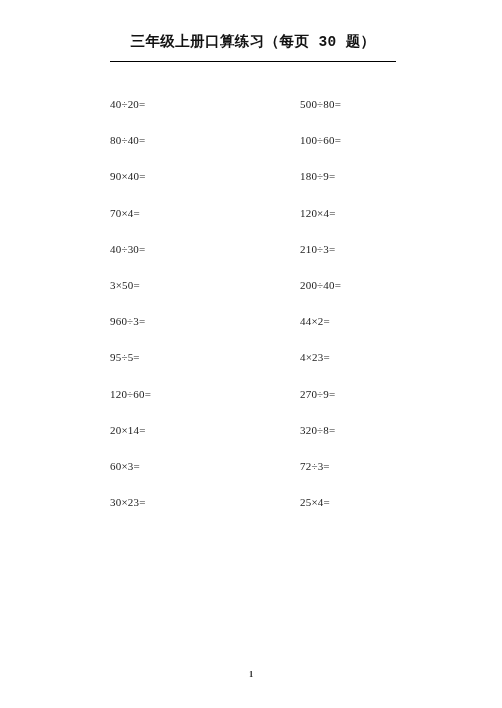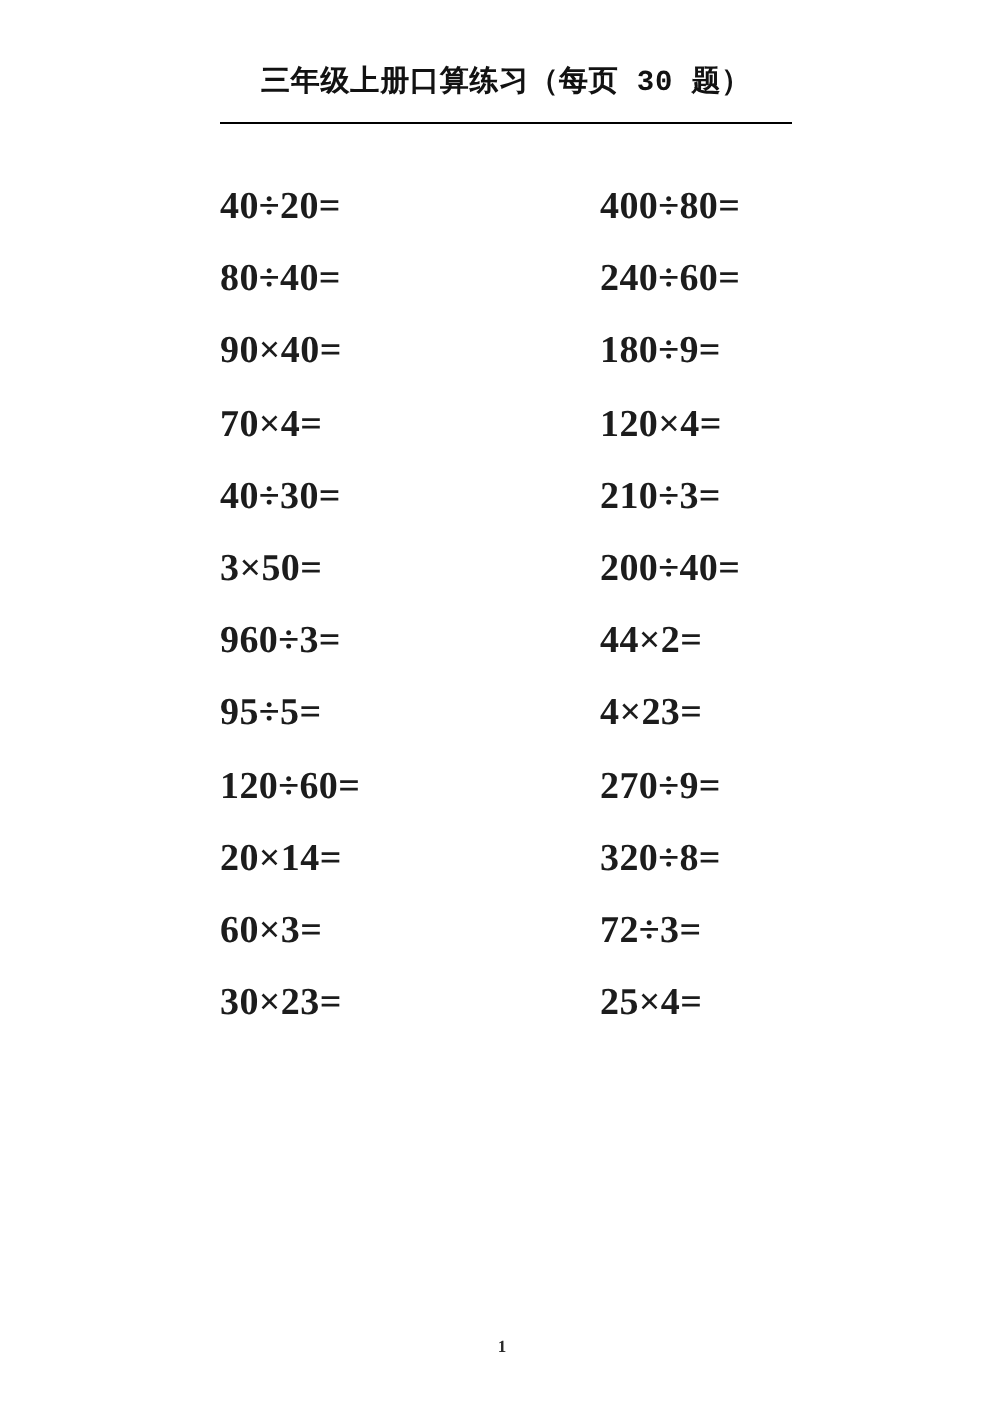--- a/index.html
+++ b/index.html
@@ -60,26 +60,25 @@
     width: 502px;
   }
   .row {
     position: relative;
     height: 36.2px;
   }
   .cell {
     position: absolute;
     top: 0;
     font-family: "Liberation Serif", "DejaVu Serif", serif;
-    font-size: 19px;
+    font-size: 11px;
     line-height: 16px;
     color: #1c1c1c;
     white-space: nowrap;
     letter-spacing: 0.2px;
-    font-weight: bold;
   }
   .cell.col-left  { left: 110px; }
   .cell.col-right { left: 300px; }
 
   
   .footer {
     position: absolute;
     left: 0;
     top: 663px;
     width: 502px;
@@ -98,25 +97,25 @@
 <div class="page">
 
   <div class="header">
     <div class="header-title">三年级上册口算练习（每页 30 题）</div>
   </div>
   <div class="header-rule"></div>
 
   <div class="problems">
       <div class="row">
         <div class="cell col-left">40÷20=</div>
-        <div class="cell col-right">400÷80=</div>
+        <div class="cell col-right">500÷80=</div>
       </div>
       <div class="row">
         <div class="cell col-left">80÷40=</div>
-        <div class="cell col-right">240÷60=</div>
+        <div class="cell col-right">100÷60=</div>
       </div>
       <div class="row">
         <div class="cell col-left">90×40=</div>
         <div class="cell col-right">180÷9=</div>
       </div>
       <div class="row">
         <div class="cell col-left">70×4=</div>
         <div class="cell col-right">120×4=</div>
       </div>
       <div class="row">

